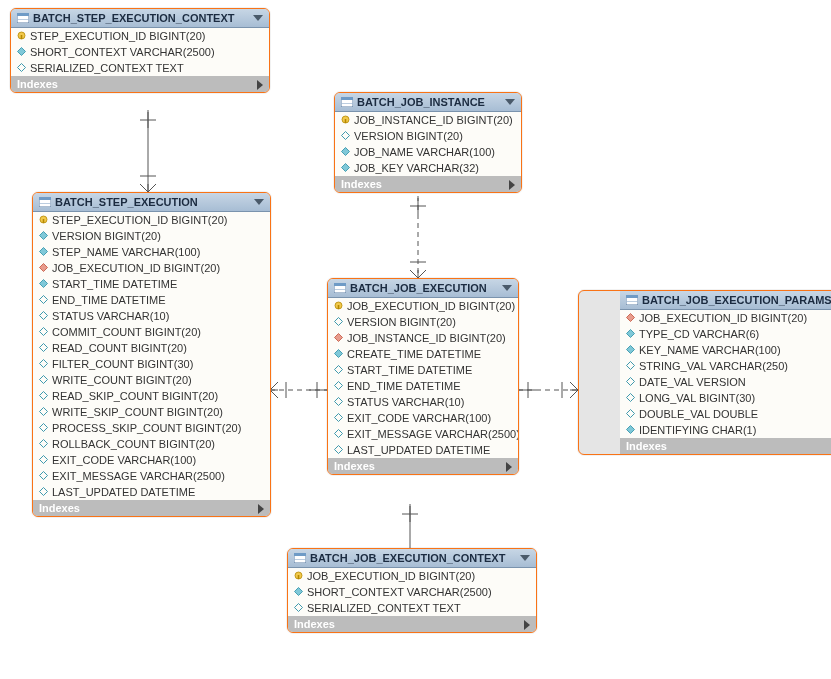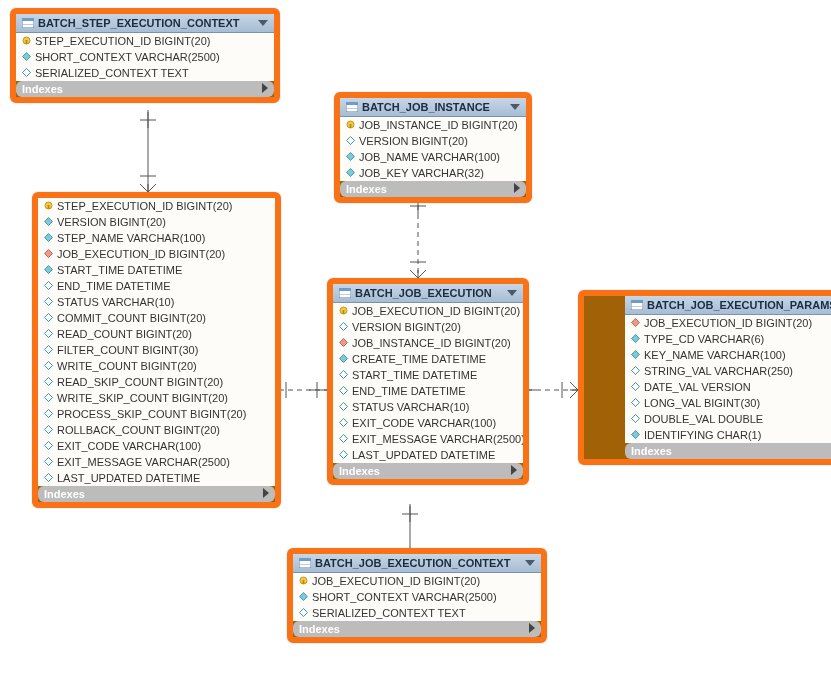--- a/index.html
+++ b/index.html
@@ -7,23 +7,23 @@
     padding: 0;
     font-family: Arial, Helvetica, sans-serif;
     font-size: 11px;
     background: #ffffff;
     position: relative;
     width: 831px;
     height: 679px;
   }
   .entity {
     position: absolute;
-    border: 6px solid #f97316;
+    border: 1px solid #f97316;
     border-radius: 6px;
-    background: #a16207;
+    background: #e5e5e5;
     box-shadow: 0 0 0 1px rgba(0,0,0,0.05);
     overflow: hidden;
     min-width: 180px;
   }
   .entity-header {
     background: linear-gradient(#c7d6e5, #a7bdd4);
     border-bottom: 1px solid #7a93ad;
     padding: 3px 6px;
     display: flex;
     align-items: center;
@@ -56,24 +56,23 @@
   }
   .ico {
     width: 9px; height: 9px;
     display: inline-block;
   }
   .indexes-row {
     background: #bcbcbc;
     color: #fff;
     padding: 2px 6px;
     display: flex;
-    align-items: flex-start;
+    align-items: flex-end;
     justify-content: space-between;
     font-weight: bold;
-    border-radius: 6px;
   }
   .indexes-row .tri-r {
     width: 0; height: 0;
     border-top: 5px solid transparent;
     border-bottom: 5px solid transparent;
     border-left: 6px solid #444;
   }
   svg.connectors {
     position: absolute;
     left: 0; top: 0;
@@ -194,20 +193,27 @@
         <span>SERIALIZED_CONTEXT TEXT</span>
       </div>
   </div>
   <div class="indexes-row">
       <span>Indexes</span>
       <span class="tri-r"></span>
     </div>
 </div>
 
 <div class="entity" style="left:32px; top:192px; width:237px;">
+  <div class="entity-header">
+    <span class="tbl-icon"><svg width="12" height="10">
+          <use href="#ico-tbl"></use>
+        </svg></span>
+    <span>BATCH_STEP_EXECUTION</span>
+    <span class="tri"></span>
+  </div>
   <div class="cols">
     <div class="col-row">
         <span class="ico"><svg width="9" height="9">
             <use href="#ico-pk"></use>
           </svg></span>
         <span>STEP_EXECUTION_ID BIGINT(20)</span>
       </div>
     <div class="col-row">
         <span class="ico"><svg width="9" height="9">
             <use href="#ico-col"></use>

